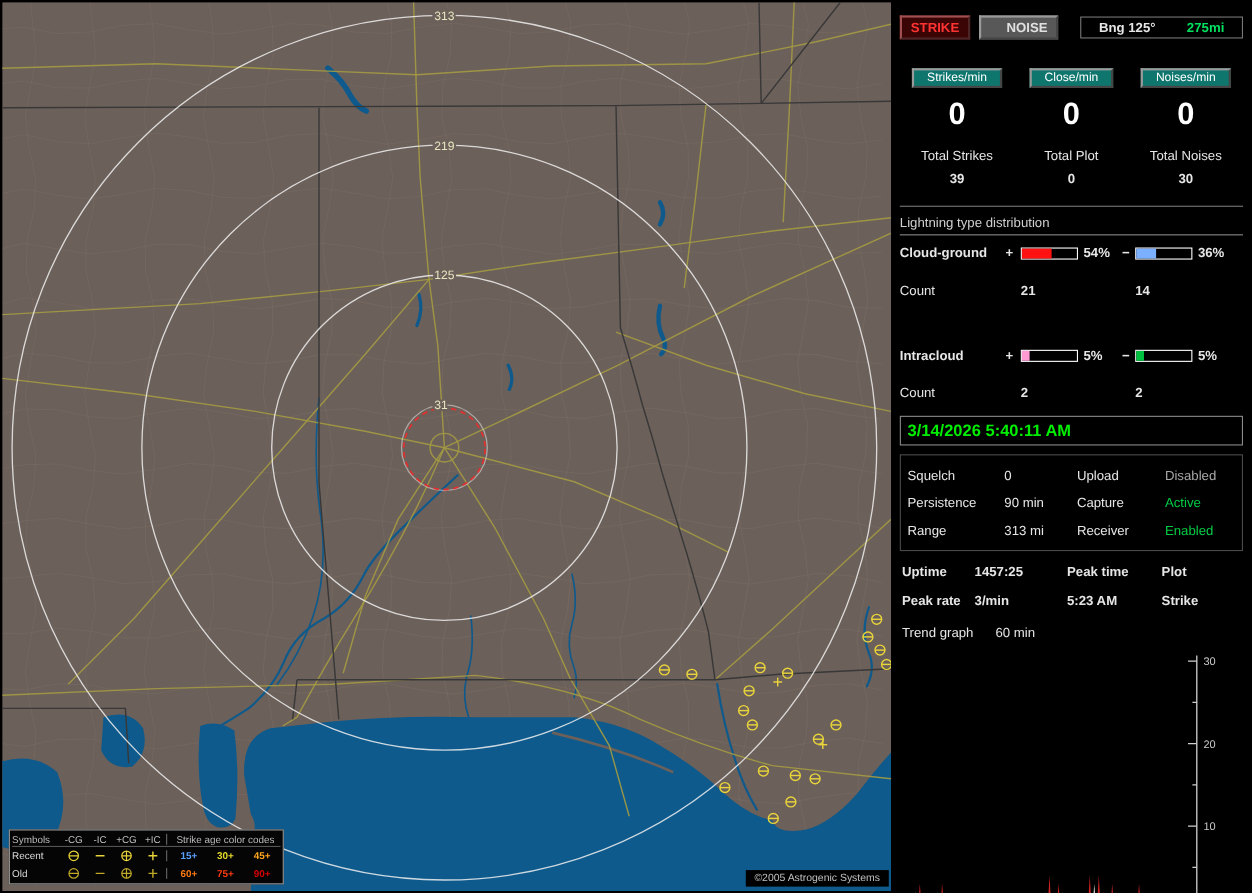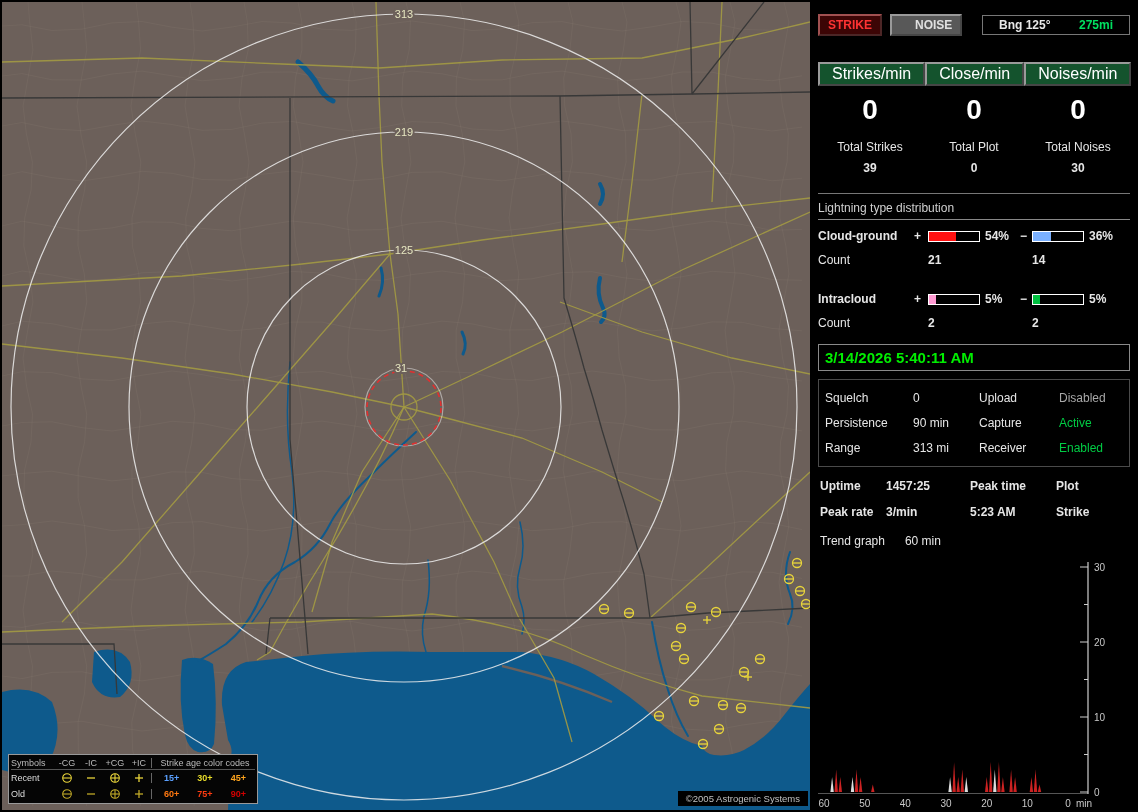--- a/index.html
+++ b/index.html
@@ -52,31 +52,31 @@
   .btn{font-family:"Liberation Sans",sans-serif; font-weight:bold; font-size:12px; padding:2px 8px; cursor:pointer;}
   .btn.strike{background:#3c0505; color:#ff3333; border:2px outset #a05050;}
   .btn.noise{background:#585858; color:#e0e0e0; border:2px outset #9a9a9a;padding-left:23px;}
   .bng{margin-left:auto; width:148px; display:flex; justify-content:space-between; align-items:center;
     border:1px solid #777; background:#000; padding:2px 16px; font-weight:bold;}
   .bng .rng{color:var(--range-green);}
   .b{font-weight:bold;}
 
   .rates{display:grid; grid-template-columns:1fr 1fr 1fr; justify-items:center;}
   .rates.badges{margin-top:26px;}
-  .badge{background:#14532d; border:2px outset #9a9a9a; padding:1px 12px; font-size:16px; color:#fff; white-space:nowrap;}
+  .badge{background:#0f766e; border:2px outset #9a9a9a; padding:1px 12px; font-size:11px; color:#fff; white-space:nowrap;}
   .bignum{font-size:28px; font-weight:bold; color:#fff; margin-top:8px;}
   .totals{margin-top:14px;}
   .tot{text-align:center;}
   .tlab{font-size:12px;}
   .tval{margin-top:7px; font-weight:bold;}
 
   .divider{border-top:1px solid #777; margin-top:18px;}
   .dist-title{color:#d0d0d0; border-bottom:1px solid #888; padding:7px 0 4px 0;}
   .dist-grid{display:grid; grid-template-columns:96px 14px 52px 40px 12px 52px 1fr;
-    align-items:center; row-gap:10px; margin-top:9px;}
+    align-items:center; row-gap:20px; margin-top:9px;}
   .bar{width:52px; height:11px; border:1px solid #fff; background:#000; display:inline-block;}
   .bar i{display:block; height:100%;}
   .pct{padding-left:5px;}
   .cnt{font-weight:bold;}
   .spacer{height:5px;}
 
   .clock{margin-top:14px; border:1px solid #8a8a8a; padding:4px 6px; color:var(--clock-green);
     font-weight:bold; font-size:15px;}
 
   .status-box{margin-top:8px; border:1px solid #4a4a4a; padding:11px 6px;

